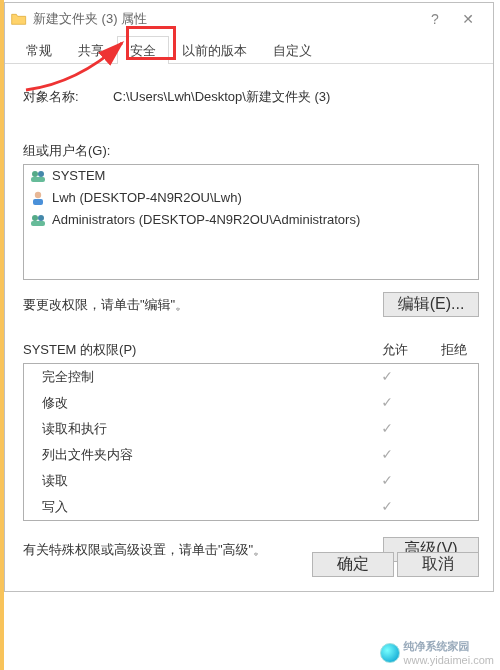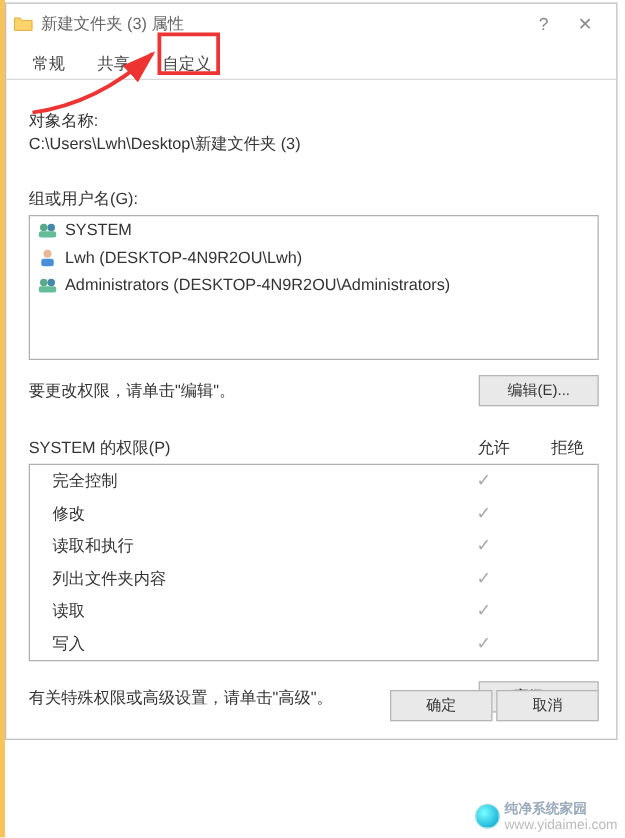--- a/index.html
+++ b/index.html
@@ -71,23 +71,22 @@
     position: absolute;
     left: 18px; top: 28px;
     z-index: 4;
     pointer-events: none;
   }
   .content {
     padding: 14px 14px 0 18px;
   }
   .row-obj {
     display: flex;
-    margin-bottom: 26px;
+    margin-bottom: 36px;
     margin-top: 10px;
-    flex-direction: column;
   }
   .row-obj .lbl { width: 90px; color: #333; }
   .row-obj .val { flex: 1; color: #333; }
   .grp-label { margin: 6px 0 4px; color: #333; }
   .listbox {
     border: 1px solid #b0b0b0;
     height: 114px;
     overflow: auto;
     background: #fff;
   }
@@ -104,21 +103,21 @@
     text-align: right;
     margin-top: -30px;
     margin-bottom: 6px;
   }
   .std-btn {
     min-width: 96px;
     height: 25px;
     background: #e9e9e9;
     border: 1px solid #b5b5b5;
     font-family: inherit;
-    font-size: 12px;
+    font-size: 16px;
     color: #333;
     padding: 0 12px;
   }
   .perm-header {
     display:flex; margin-top: 24px;
   }
   .perm-header .name { flex:1; }
   .perm-header .col { width: 68px; text-align:center; color:#333; }
   .perm-table {
     border: 1px solid #b0b0b0;
@@ -169,20 +168,22 @@
       <path d="M1 3 h7 l2 3 h12 v12 h-21 z" fill="#ffd36b" stroke="#d9a32a"></path>
     </svg>
     <span class="title">新建文件夹 (3) 属性</span>
     <div class="winbtn help">?</div>
     <div class="winbtn">✕</div>
   </div>
 
   <div class="tabs">
     <div class="tab">常规</div>
     <div class="tab">共享</div>
+    <div class="tab active">安全</div>
+    <div class="tab">以前的版本</div>
     <div class="tab">自定义</div>
   </div>
 
   <div class="content">
 
     <div class="row-obj">
       <span class="lbl">对象名称:</span>
       <span class="val">C:\Users\Lwh\Desktop\新建文件夹 (3)</span>
     </div>
 

